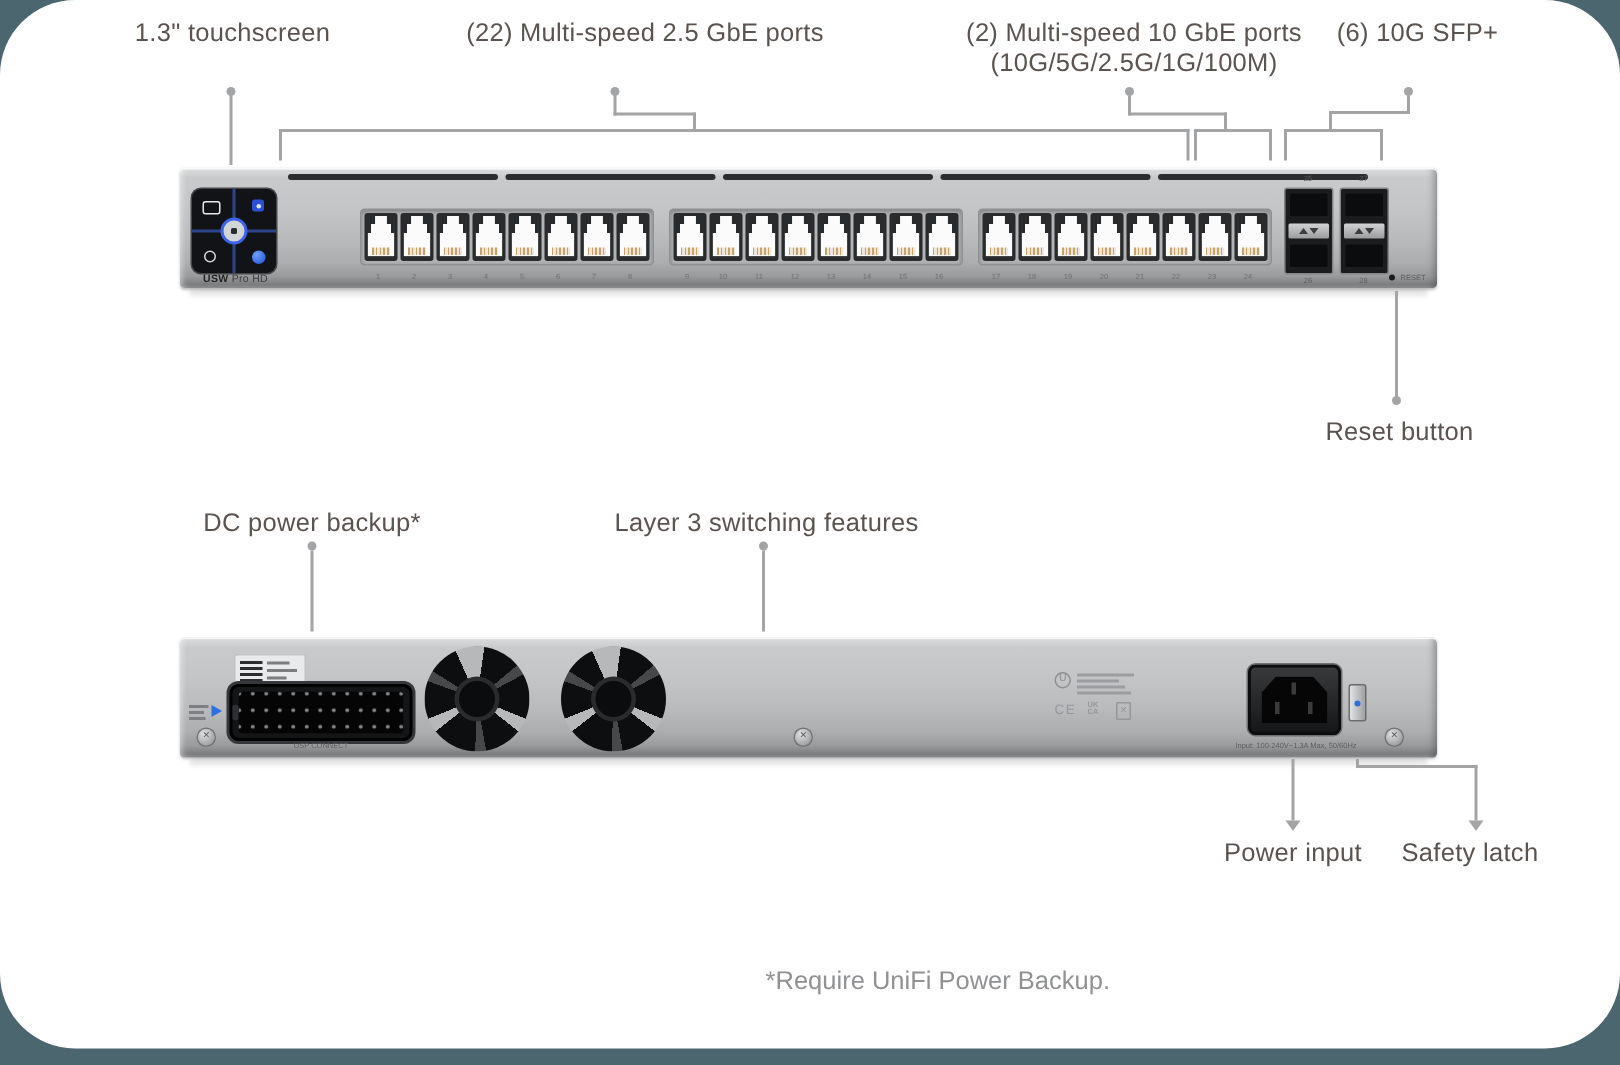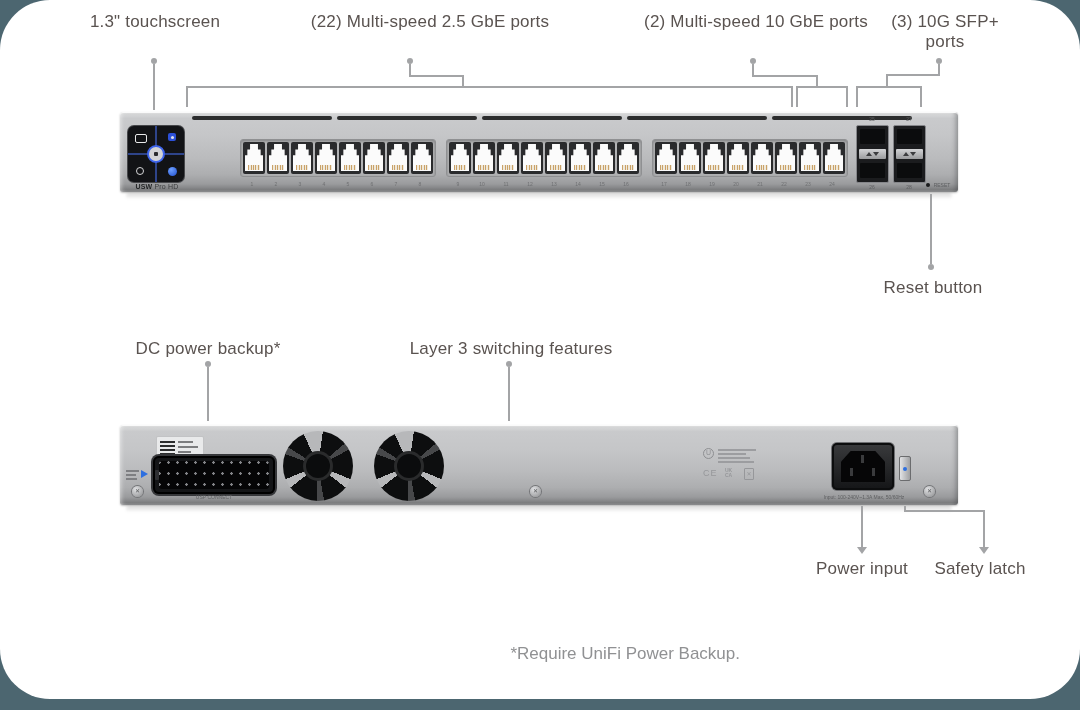--- a/index.html
+++ b/index.html
@@ -117,24 +117,24 @@
   <div class="card"></div>
 
   <div class="lbl" style="left:30px;top:12px;width:250px;">
     <div>1.3" touchscreen</div>
   </div>
   <div class="lbl" style="left:305px;top:12px;width:250px;">
     <div>(22) Multi-speed 2.5 GbE ports</div>
   </div>
   <div class="lbl" style="left:631px;top:12px;width:250px;">
     <div>(2) Multi-speed 10 GbE ports</div>
+    <div>(10G/5G/2.5G/1G/100M)</div>
   </div>
   <div class="lbl" style="left:845px;top:12px;width:200px;">
-    <div>(3) 10G SFP+</div>
-    <div>ports</div>
+    <div>(6) 10G SFP+</div>
   </div>
 
   <div class="dot" style="left:151px;top:58px;"></div>
   <div class="cl v" style="left:153px;top:64px;height:46px;"></div>
 
   <div class="dot" style="left:407px;top:58px;"></div>
   <div class="cl v" style="left:409px;top:64px;height:13px;"></div>
   <div class="cl h" style="left:409px;top:75px;width:55px;"></div>
   <div class="cl v" style="left:462px;top:75px;height:13px;"></div>
   <div class="cl h" style="left:186px;top:86px;width:607px;"></div>

